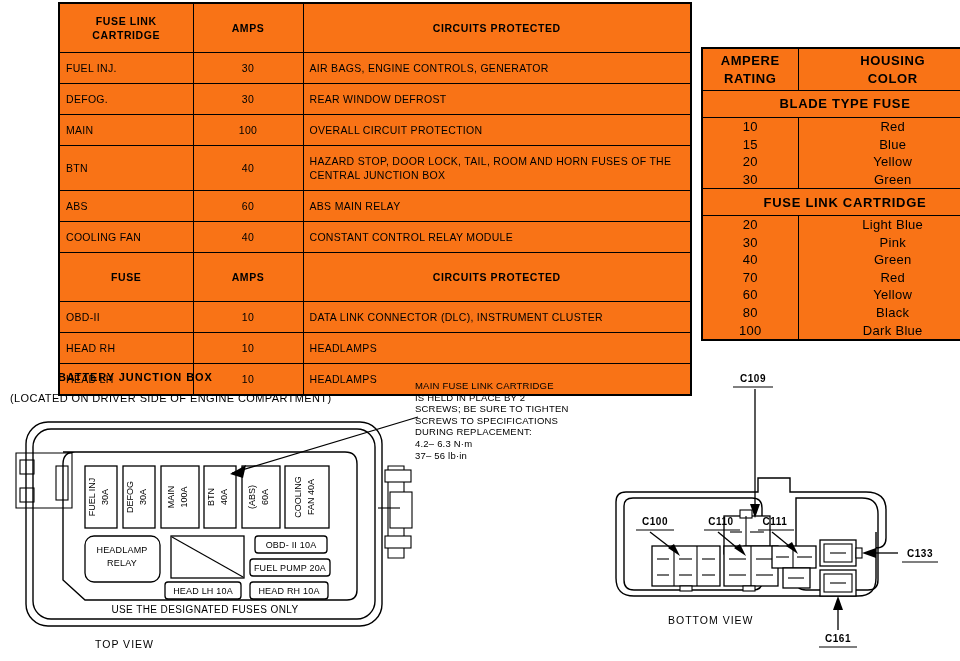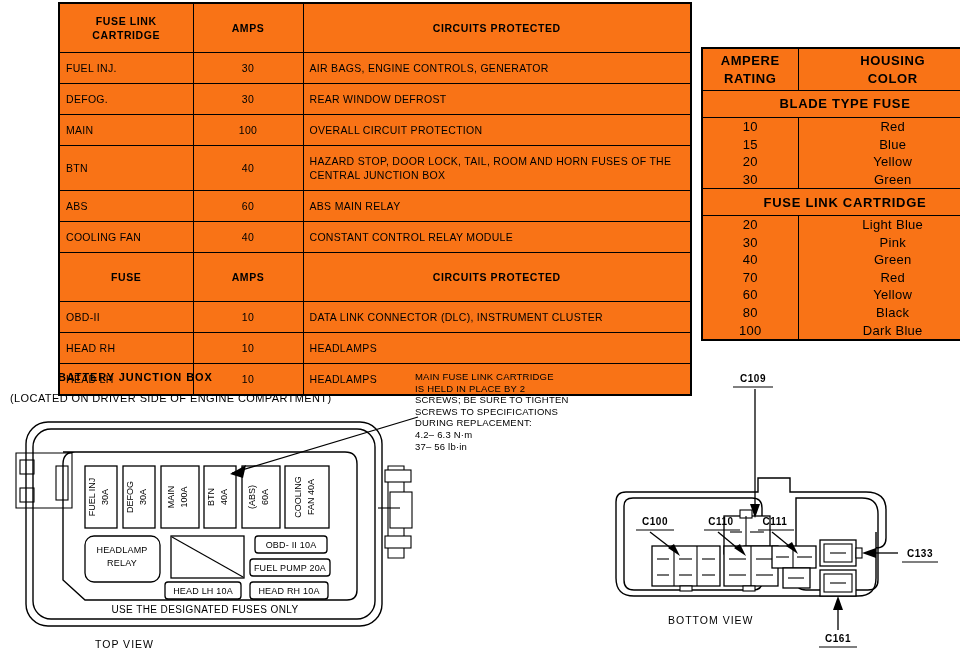--- a/index.html
+++ b/index.html
@@ -81,21 +81,21 @@
   .lbl.b { font-weight: bold; letter-spacing: 0.9px; padding-left: 48px; }
 
   #bjb-title { left: 10px; top: 371px; }
   #bjb-sub   { left: 10px; top: 392px; font-size: 11px; }
   #top-view-label { left: 95px; top: 638px; font-size: 10.5px; letter-spacing: 1px;}
   #bottom-view-label { left: 620px; top: 614px; font-size: 10.5px; letter-spacing: 1px; margin-left: 48px;}
 
   
   #callout-note {
     position: absolute;
-    left: 415px; top: 371px;
+    left: 415px; top: 380px;
     font-size: 9.5px;
     line-height: 11.6px;
     letter-spacing: 0.2px;
     white-space: pre;
   }
 
   
   svg { position: absolute; overflow: visible; }
   #svg-topview { left: 0px; top: 408px; }
   #svg-bottomview { left: 600px; top: 368px; }

